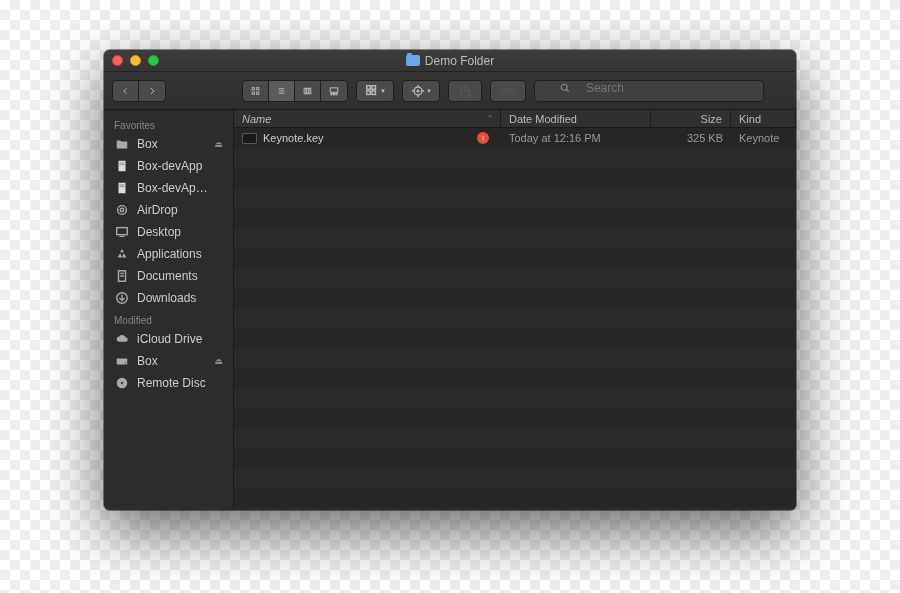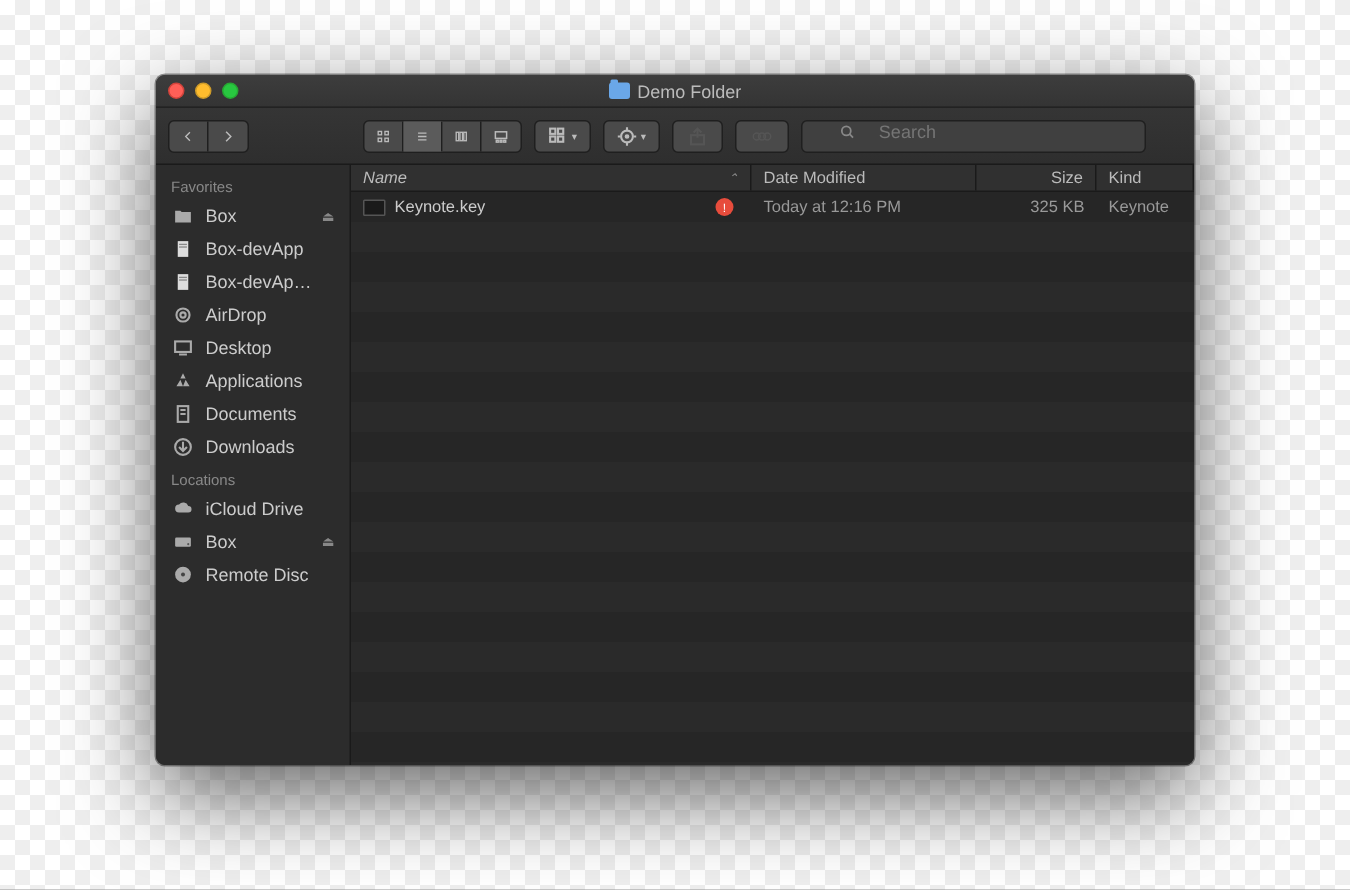--- a/index.html
+++ b/index.html
@@ -284,21 +284,21 @@
         <div class="side-item">
           <span class="ico">
             <svg viewBox="0 0 16 16">
               <circle cx="8" cy="8" r="6"></circle>
               <polyline points="8,4 8,10"></polyline>
               <polyline points="5,8 8,11 11,8"></polyline>
             </svg>
           </span>
           <span>Downloads</span>
         </div>
-        <div class="side-header">Locations</div>
+        <div class="side-header">Modified</div>
         <div class="side-item">
           <span class="ico">
             <svg viewBox="0 0 16 16">
               <path d="M5 11a3 3 0 010-6 4 4 0 017 1 2.5 2.5 0 010 5z" fill="#aaa" stroke="none"></path>
             </svg>
           </span>
           <span>iCloud Drive</span>
         </div>
         <div class="side-item">
           <span class="ico">

